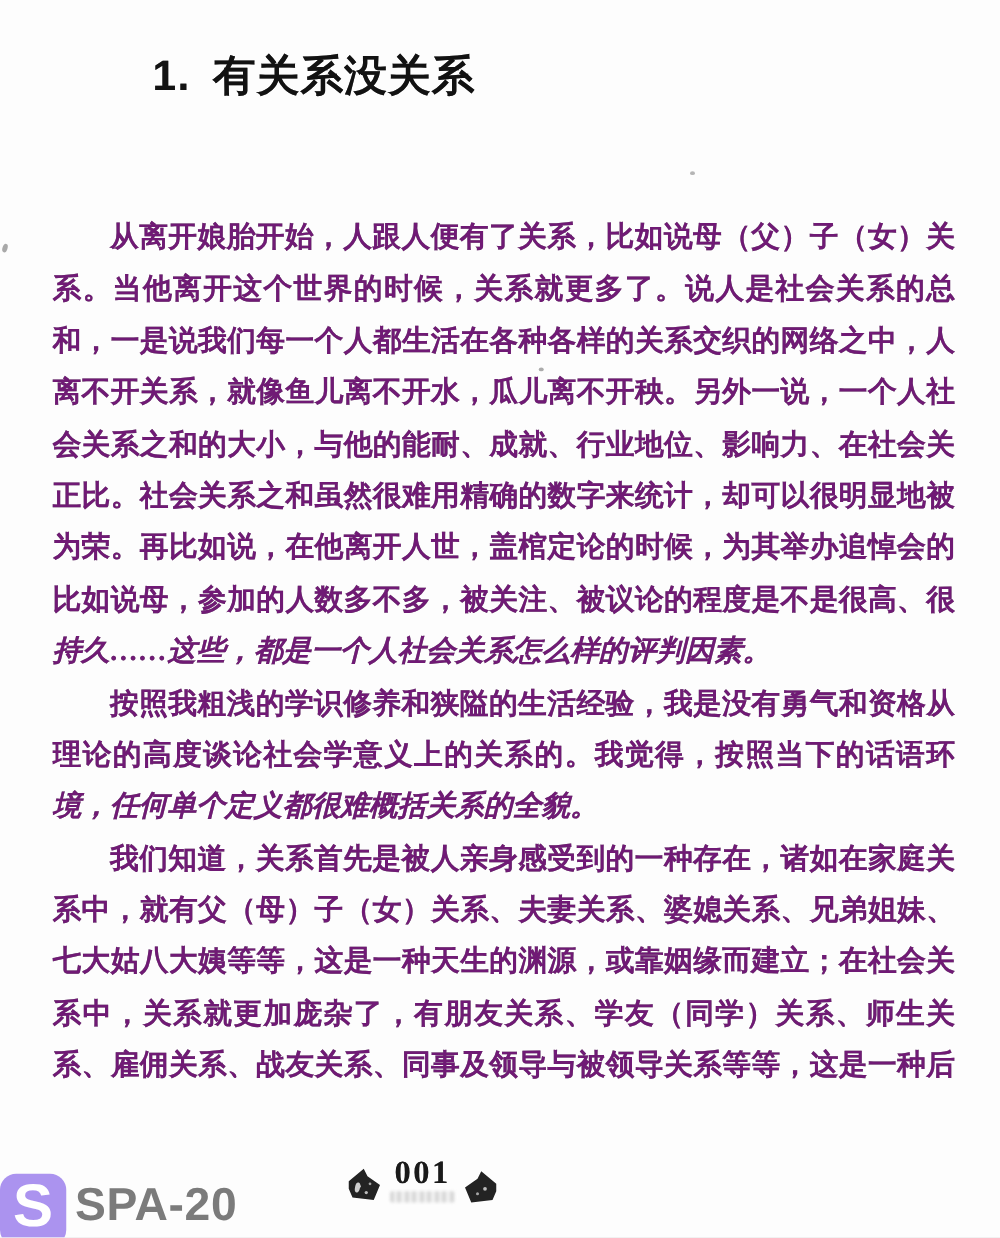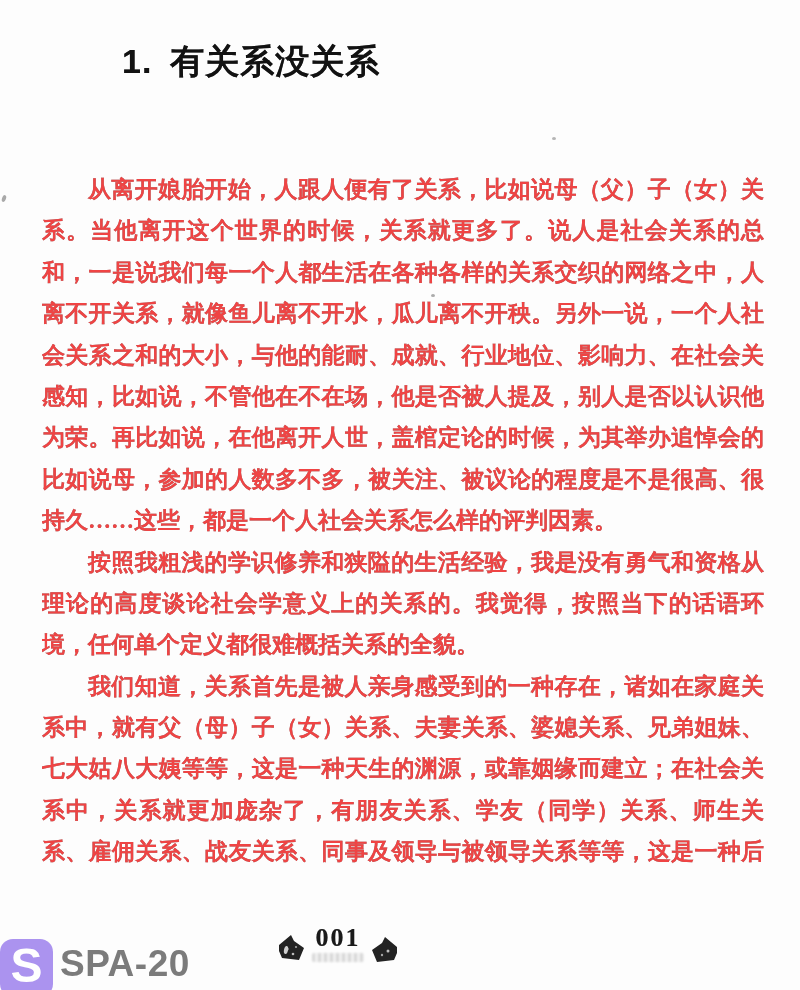--- a/index.html
+++ b/index.html
@@ -20,26 +20,26 @@
     white-space:nowrap;
     margin-left:18px;
   }
   .title .num{margin-right:18px;}
   
   .bodytext{
     position:absolute;left:42px;top:169px;width:722px;
   }
   .ln{
     height:41.4px;line-height:41.4px;overflow:hidden;
-    font-size:23px;font-weight:600;color:#ef4444;
+    font-size:23px;font-weight:600;color:#701a75;
     text-align:justify;text-align-last:justify;
     text-justify:inter-character;
     text-shadow:0 0 0.5px rgba(20,20,20,.55);
   }
-  .ln.last{text-align-last:left;}
+  .ln.last{text-align-last:left;font-style:italic;}
   .ln.ind{text-indent:2em;}
   
   .footer{
     position:absolute;left:0;top:924px;width:676px;
     display:flex;justify-content:center;align-items:flex-start;gap:7px;
   }
   .pagenum{
     font-family:"Liberation Serif","DejaVu Serif",serif;
     font-size:26px;font-weight:600;color:#1a1a1a;
     letter-spacing:2px;line-height:28px;text-align:center;
@@ -82,21 +82,21 @@
 <div class="page">
 
   <h1 class="title"><span class="num">1.</span><span>有关系没关系</span></h1>
 
   <div class="bodytext">
     <div class="ln ind">从离开娘胎开始，人跟人便有了关系，比如说母（父）子（女）关</div>
     <div class="ln">系。当他离开这个世界的时候，关系就更多了。说人是社会关系的总</div>
     <div class="ln">和，一是说我们每一个人都生活在各种各样的关系交织的网络之中，人</div>
     <div class="ln">离不开关系，就像鱼儿离不开水，瓜儿离不开秧。另外一说，一个人社</div>
     <div class="ln">会关系之和的大小，与他的能耐、成就、行业地位、影响力、在社会关</div>
-    <div class="ln">感知，比如说，不管他在不在场，他是否被人提及，别人是否以认识他</div>
+    <div class="ln">正比。社会关系之和虽然很难用精确的数字来统计，却可以很明显地被</div>
     <div class="ln">为荣。再比如说，在他离开人世，盖棺定论的时候，为其举办追悼会的</div>
     <div class="ln">比如说母，参加的人数多不多，被关注、被议论的程度是不是很高、很</div>
     <div class="ln last">持久……这些，都是一个人社会关系怎么样的评判因素。</div>
 
     <div class="ln ind">按照我粗浅的学识修养和狭隘的生活经验，我是没有勇气和资格从</div>
     <div class="ln">理论的高度谈论社会学意义上的关系的。我觉得，按照当下的话语环</div>
     <div class="ln last">境，任何单个定义都很难概括关系的全貌。</div>
 
     <div class="ln ind">我们知道，关系首先是被人亲身感受到的一种存在，诸如在家庭关</div>
     <div class="ln">系中，就有父（母）子（女）关系、夫妻关系、婆媳关系、兄弟姐妹、</div>

